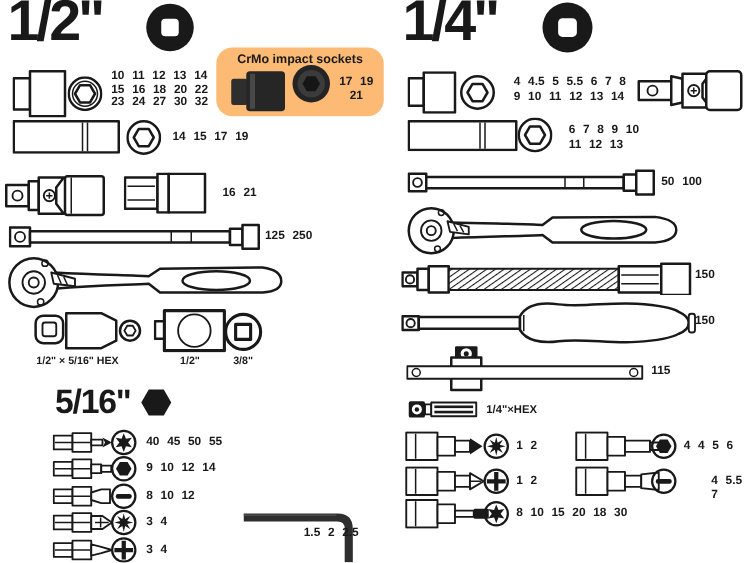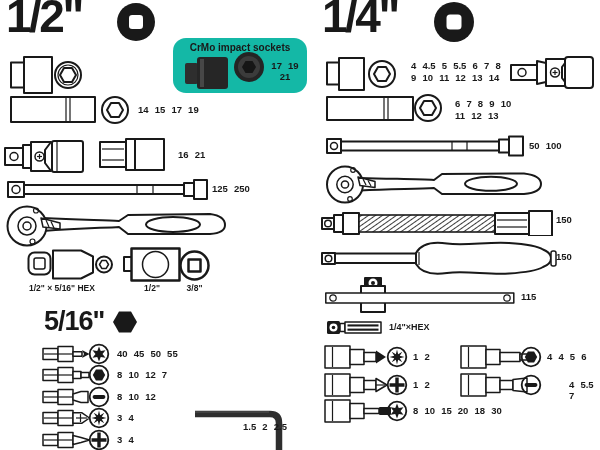--- a/index.html
+++ b/index.html
@@ -11,21 +11,21 @@
   .h2  { font-weight:700; font-size:27px; letter-spacing:-1px; white-space:nowrap; }
   .num { font-weight:700; font-size:9.5px; line-height:10.6px; word-spacing:3.5px; white-space:pre-line; }
   .lbl { font-weight:700; font-size:8.5px; white-space:nowrap; text-align:center; }
   .boxtitle { font-weight:700; font-size:10px; white-space:nowrap; }
   svg { display:block; }
   .s2  { stroke:#191919; stroke-width:2;   fill:#fff; stroke-linejoin:round; }
   .s15 { stroke:#191919; stroke-width:1.5; fill:#fff; stroke-linejoin:round; }
   .s25 { stroke:#191919; stroke-width:2.5; fill:#fff; stroke-linejoin:round; }
   .th  { stroke:#191919; stroke-width:1.2; fill:none; }
   .fk  { fill:#191919; stroke:none; }
-  .crmobox { background:#14b8a6; border-radius:13px; }
+  .crmobox { background:#fdba74; border-radius:13px; }
 </style>
 </head>
 <body>
 
 <div id="canvas">
 
   <svg width="0" height="0" style="position:absolute" aria-hidden="true">
     <defs>
       <symbol id="ic-torx" viewBox="0 0 22 22">
         <circle cx="11" cy="11" r="9.3" fill="none" stroke="#191919" stroke-width="1.8"></circle>
@@ -73,20 +73,23 @@
 
   <svg class="abs" style="left:10px; top:56px;" width="44" height="38">
     <rect x="1" y="6.5" width="13" height="25" class="s2"></rect>
       <rect x="14" y="1" width="28" height="36" class="s2"></rect>
   </svg>
   <svg class="abs" style="left:54px; top:61px;" width="28" height="28">
     <circle cx="14" cy="14" r="13" class="s2"></circle>
       <circle cx="14" cy="14" r="10" class="th"></circle>
     <polygon points="22,14 18,20.9 10,20.9 6,14 10,7.1 18,7.1" class="s2"></polygon>
   </svg>
+  <div class="abs num" style="left:89px; top:56px;">10 11 12 13 14
+15 16 18 20 22
+23 24 27 30 32</div>
 
   <svg class="abs" style="left:10px; top:96px;" width="87" height="27">
     <rect x="1" y="1" width="84" height="25" class="s2"></rect>
       <line x1="56" y1="2" x2="56" y2="25" class="th"></line>
       <line x1="60" y1="2" x2="60" y2="25" class="th"></line>
   </svg>
   <svg class="abs" style="left:101px; top:96px;" width="28" height="28">
     <circle cx="14" cy="14" r="13" class="s2"></circle>
     <polygon points="22,14 18,20.9 10,20.9 6,14 10,7.1 18,7.1" class="s2"></polygon>
   </svg>
@@ -176,21 +179,21 @@
   <svg class="abs" style="left:42px; top:366px;" width="48" height="18">
     <rect x="1" y="3.5" width="15" height="11" class="s15"></rect>
       <rect x="16" y="1.5" width="15" height="15" class="s15"></rect>
     <line x1="2" y1="9" x2="30" y2="9" class="th"></line>
     <rect x="31" y="5.5" width="8" height="7" class="s15"></rect>
       <rect x="39" y="6.5" width="8" height="5" class="s15"></rect>
   </svg>
   <svg class="abs" style="left:88px; top:364px;" width="22" height="22">
       <use href="#ic-hex"></use>
     </svg>
-  <div class="abs num" style="left:117px; top:370px;">8 10 12 7</div>
+  <div class="abs num" style="left:117px; top:370px;">9 10 12 14</div>
 
   <svg class="abs" style="left:42px; top:388px;" width="48" height="18">
     <rect x="1" y="3.5" width="15" height="11" class="s15"></rect>
       <rect x="16" y="1.5" width="15" height="15" class="s15"></rect>
     <line x1="2" y1="9" x2="30" y2="9" class="th"></line>
     <polygon points="31,6 39,3.5 46,3.5 46,14.5 39,14.5 31,12" class="s15"></polygon>
   </svg>
   <svg class="abs" style="left:88px; top:386px;" width="22" height="22">
       <use href="#ic-slot"></use>
     </svg>

